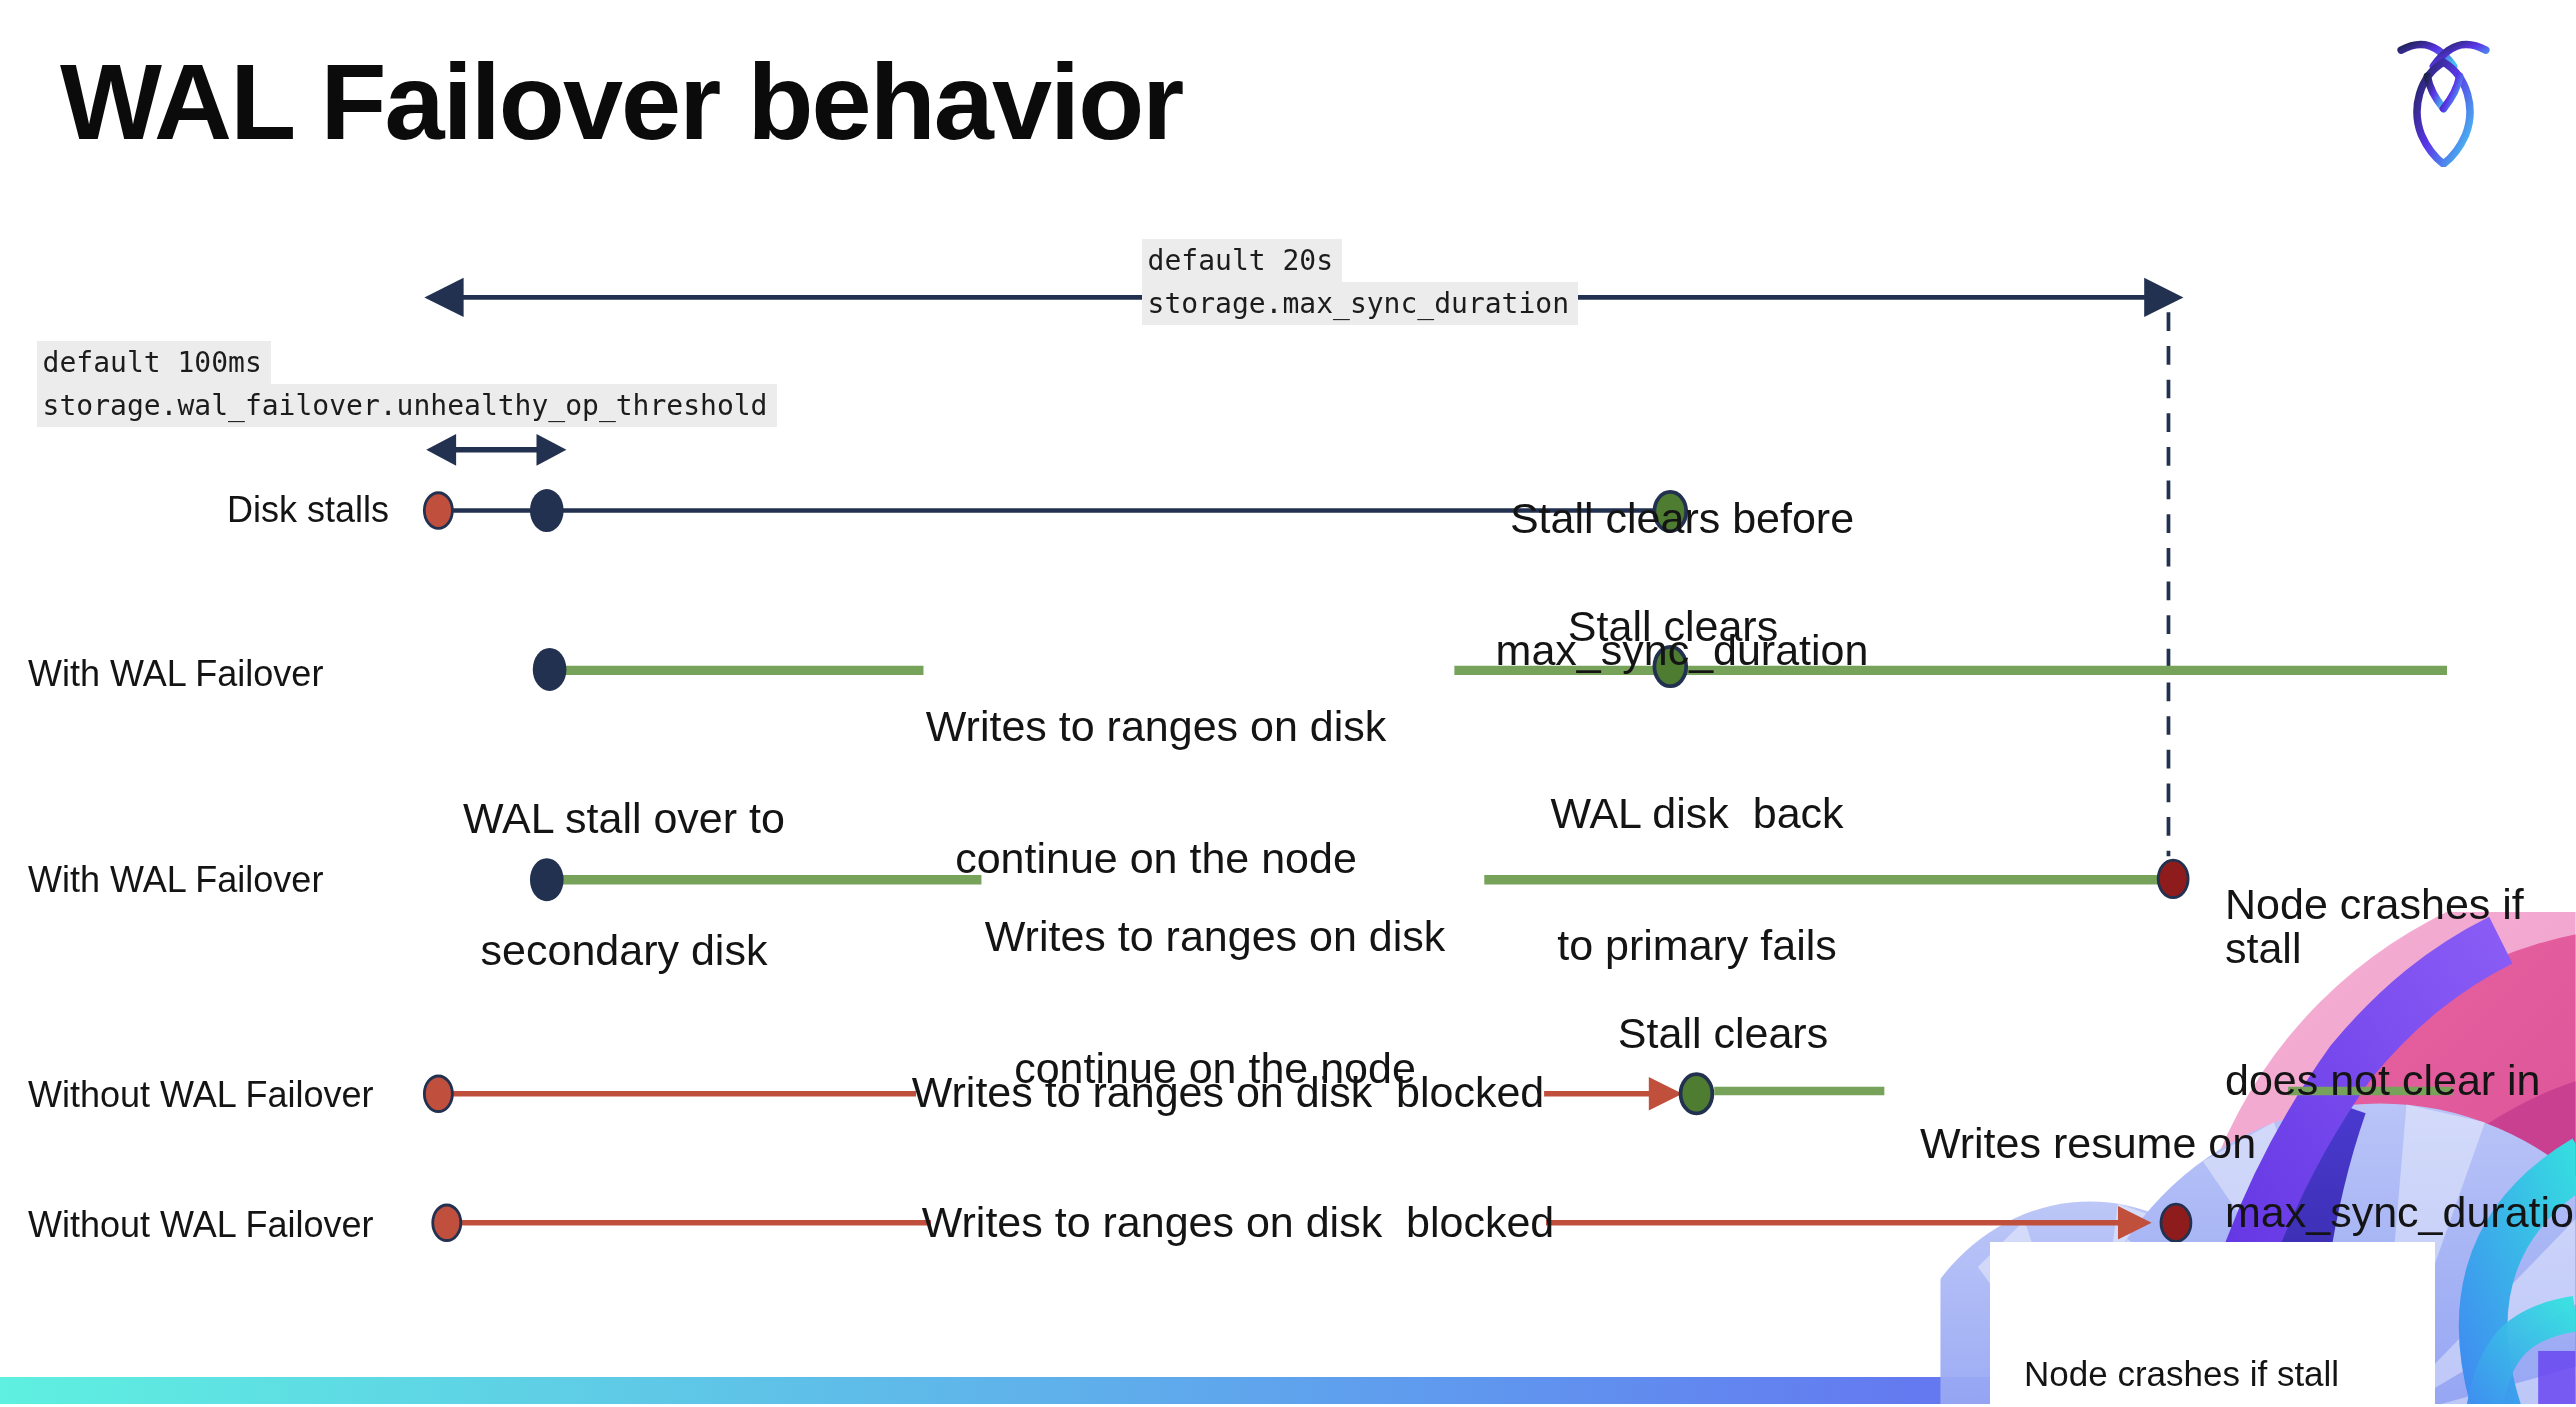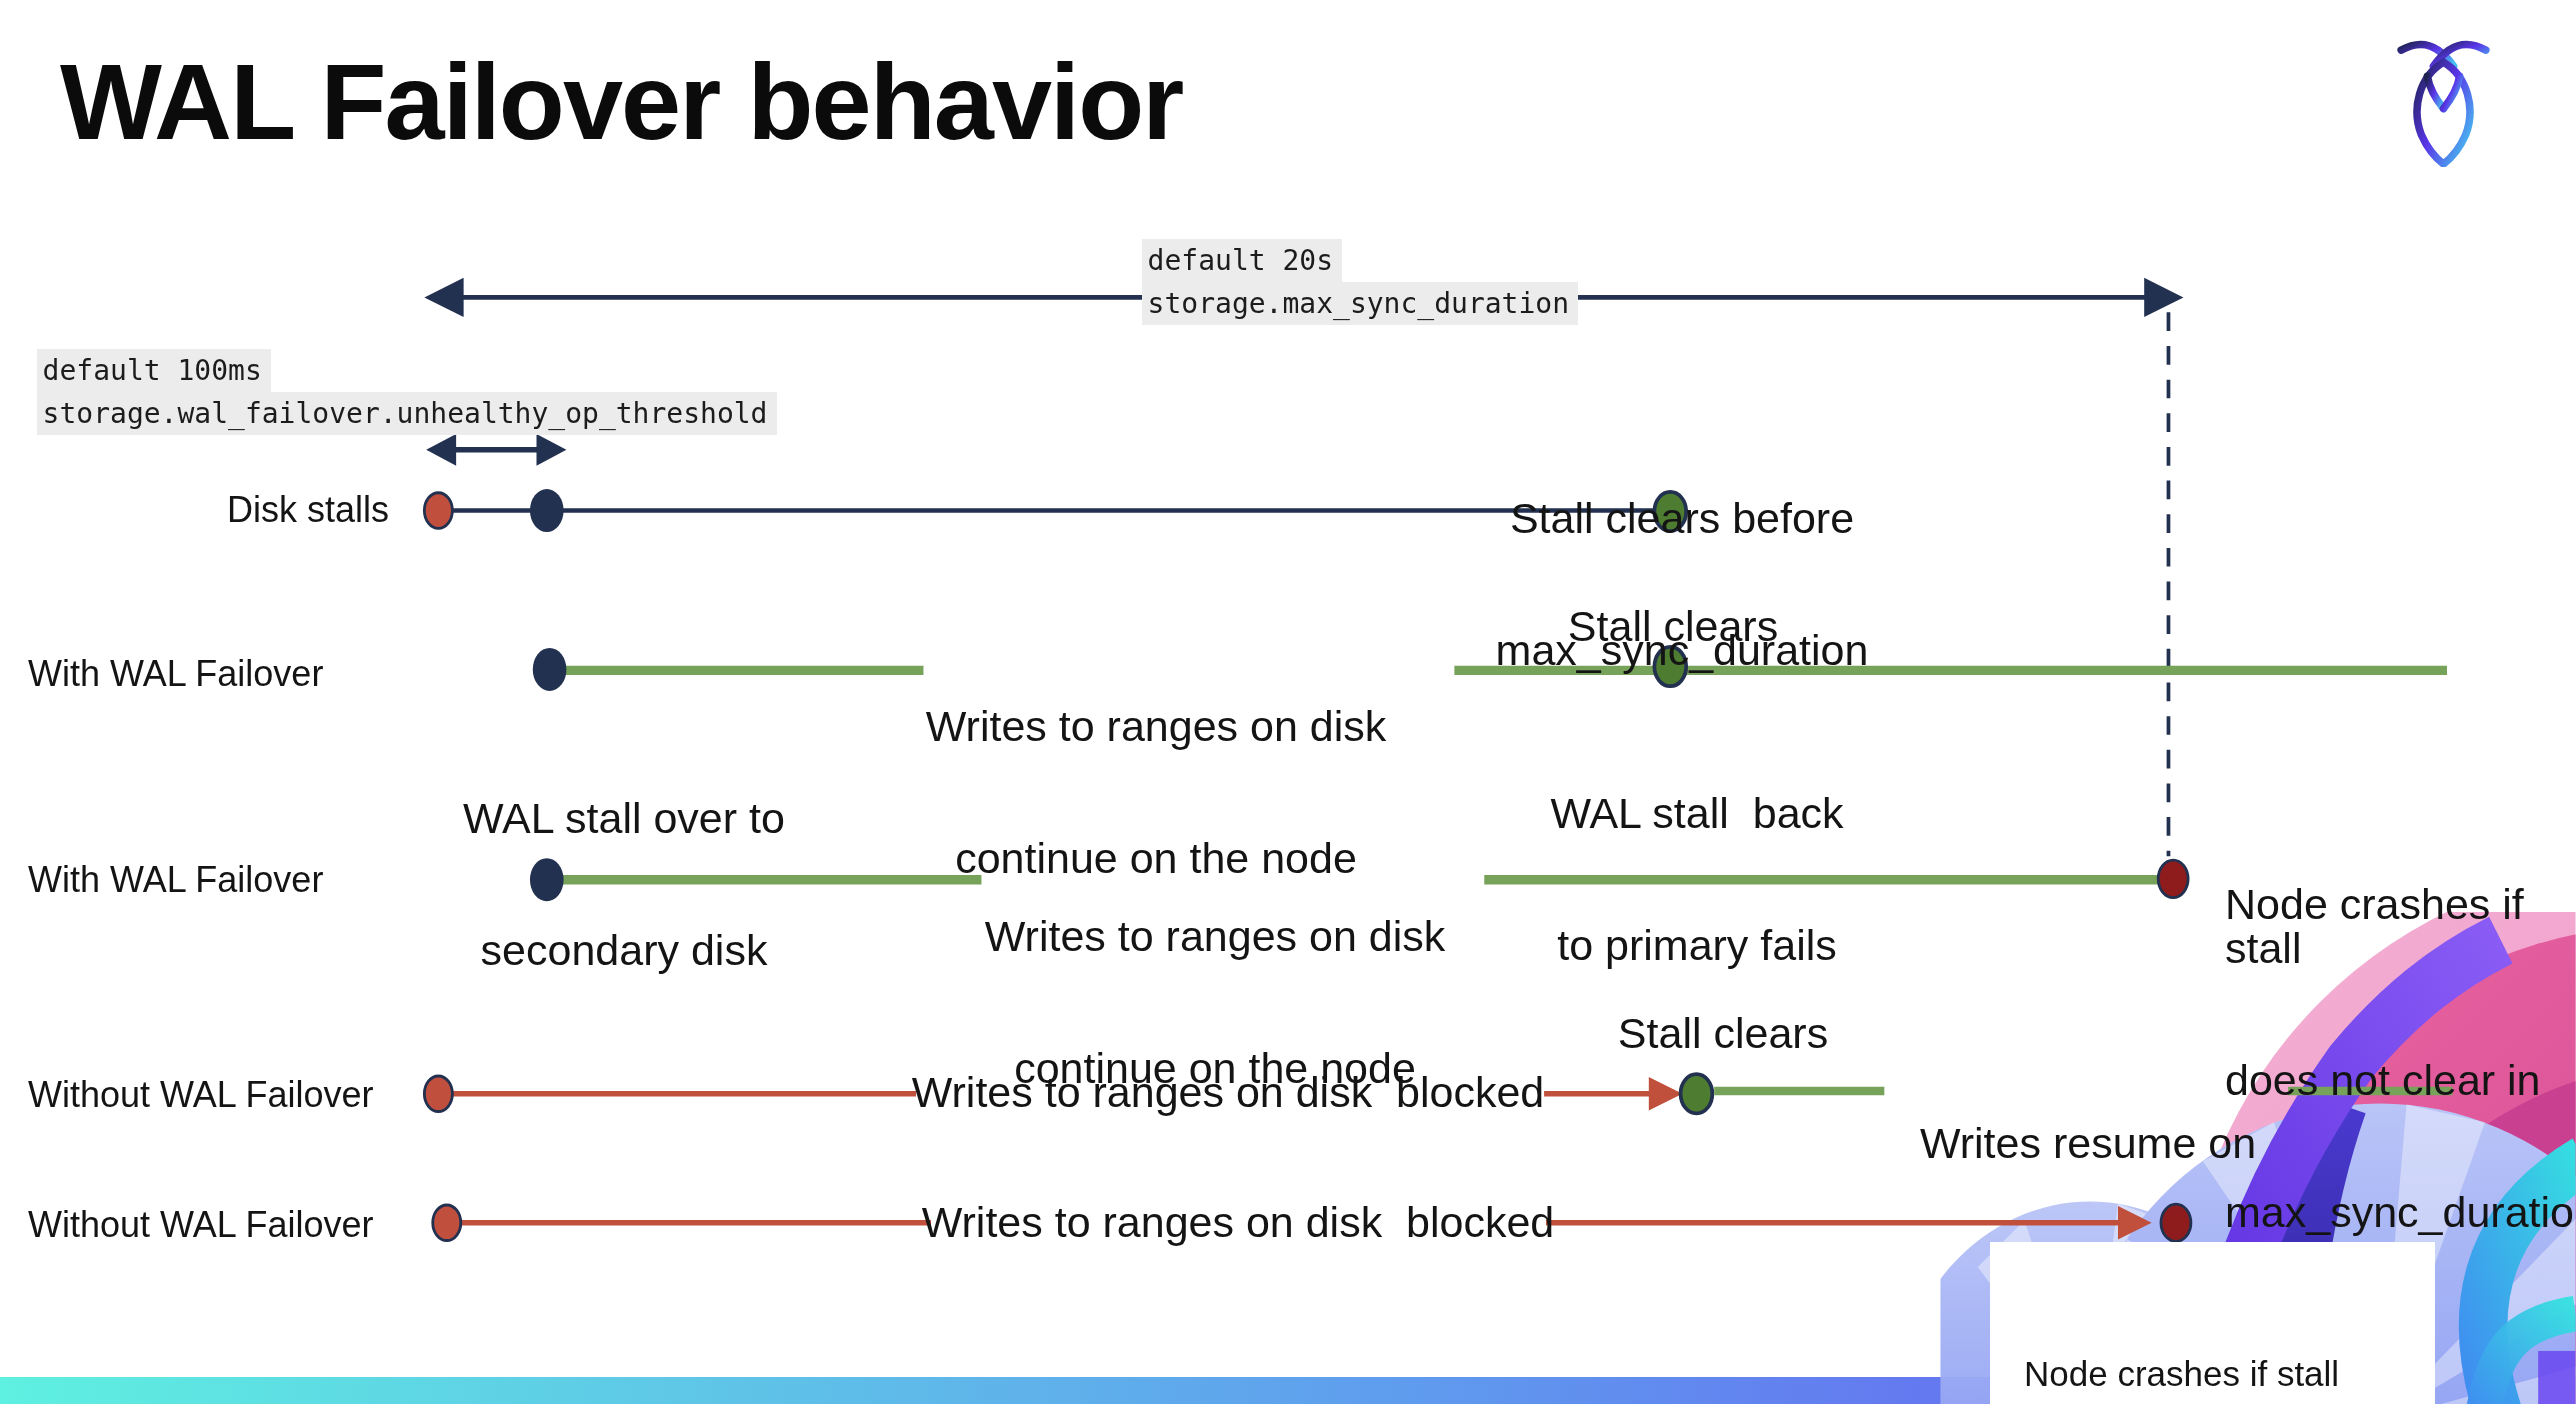--- a/index.html
+++ b/index.html
@@ -143,21 +143,21 @@
       <path d="M50 72 C58 62 64 52 66 40"></path>
     </g>
   </svg>
 
   <div class="title">WAL Failover behavior</div>
 
   <div class="code" style="left:1142px;top:239px;">
     <span>default 20s</span>
     <span>storage.max_sync_duration</span>
   </div>
-  <div class="code" style="left:37px;top:349px;text-align:right;">
+  <div class="code" style="left:37px;top:341px;text-align:right;">
     <span>default 100ms</span>
     <span>storage.wal_failover.unhealthy_op_threshold</span>
   </div>
 
   <div class="t lbl" style="left:227px;top:488px;text-align:center;">Disk stalls</div>
   <div class="t lbl" style="left:28px;top:652px;">With WAL Failover</div>
   <div class="t lbl" style="left:28px;top:858px;">With WAL Failover</div>
   <div class="t lbl" style="left:28px;top:1073px;">Without WAL Failover</div>
   <div class="t lbl" style="left:28px;top:1203px;">Without WAL Failover</div>
 
@@ -169,21 +169,21 @@
   <div class="t c" style="left:1156px;top:616px;">
     <div>Writes to ranges on disk</div>
     <div>continue on the node</div>
   </div>
   <div class="t c" style="left:1673px;top:604px;">Stall clears</div>
   <div class="t c" style="left:624px;top:708px;">
     <div>WAL stall over to</div>
     <div>secondary disk</div>
   </div>
   <div class="t c" style="left:1697px;top:703px;">
-    <div>WAL stall  back</div>
+    <div>WAL disk  back</div>
     <div>to primary fails</div>
   </div>
 
   <div class="t c" style="left:1215px;top:826px;">
     <div>Writes to ranges on disk</div>
     <div>continue on the node</div>
   </div>
   <div class="t" style="left:2225px;top:794px;">
     <div>Node crashes if stall</div>
     <div>does not clear in</div>

